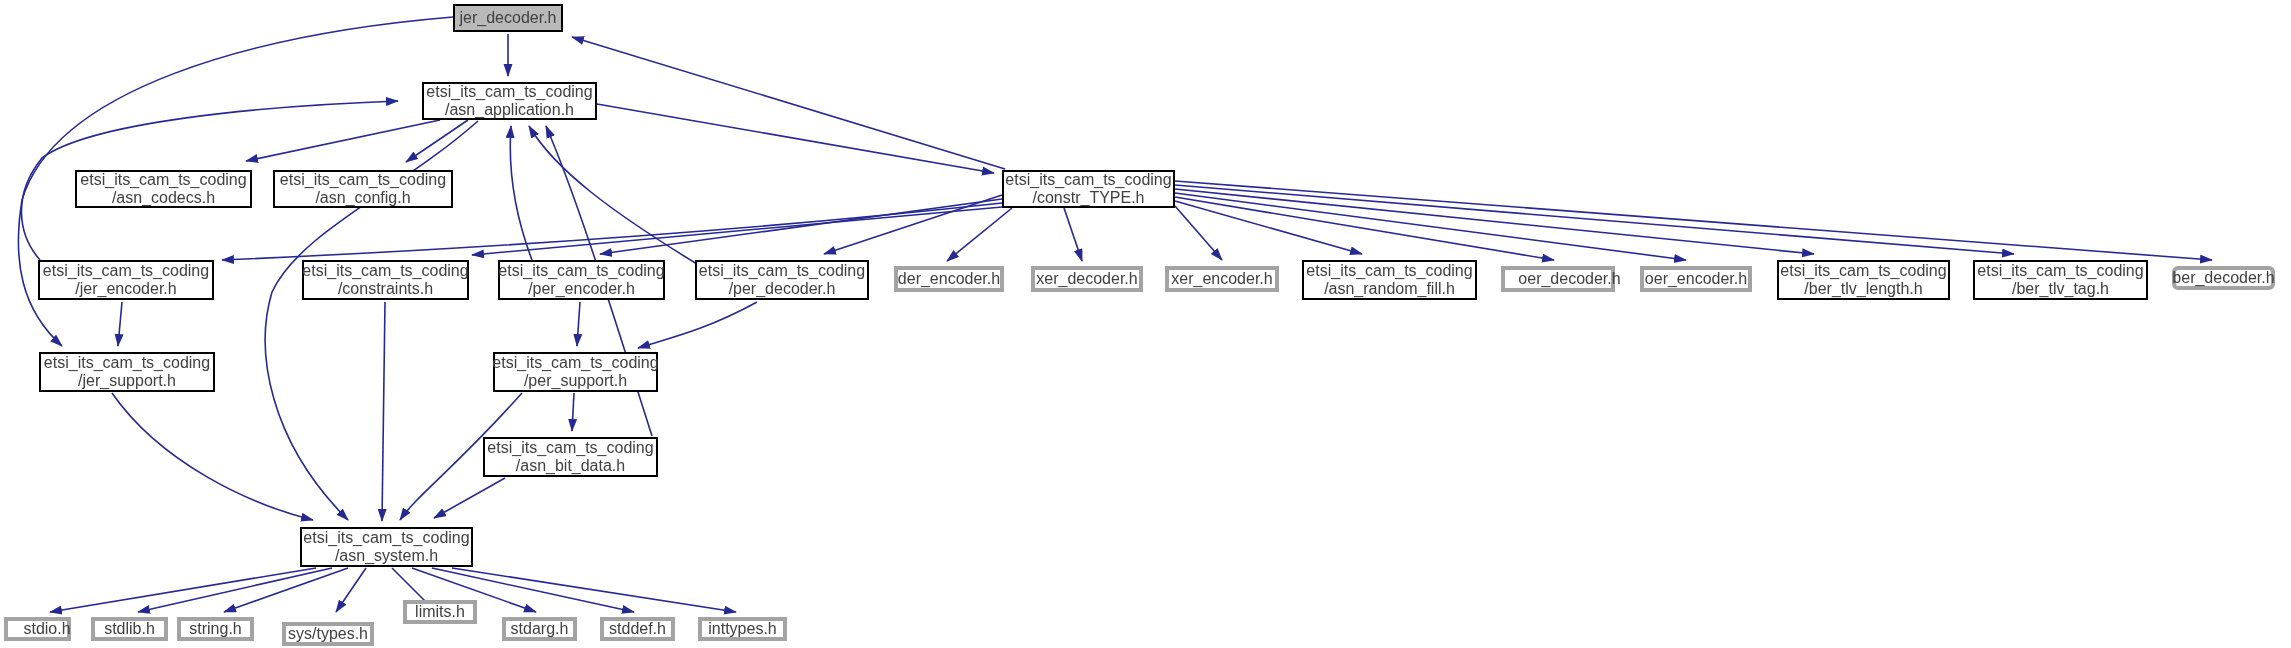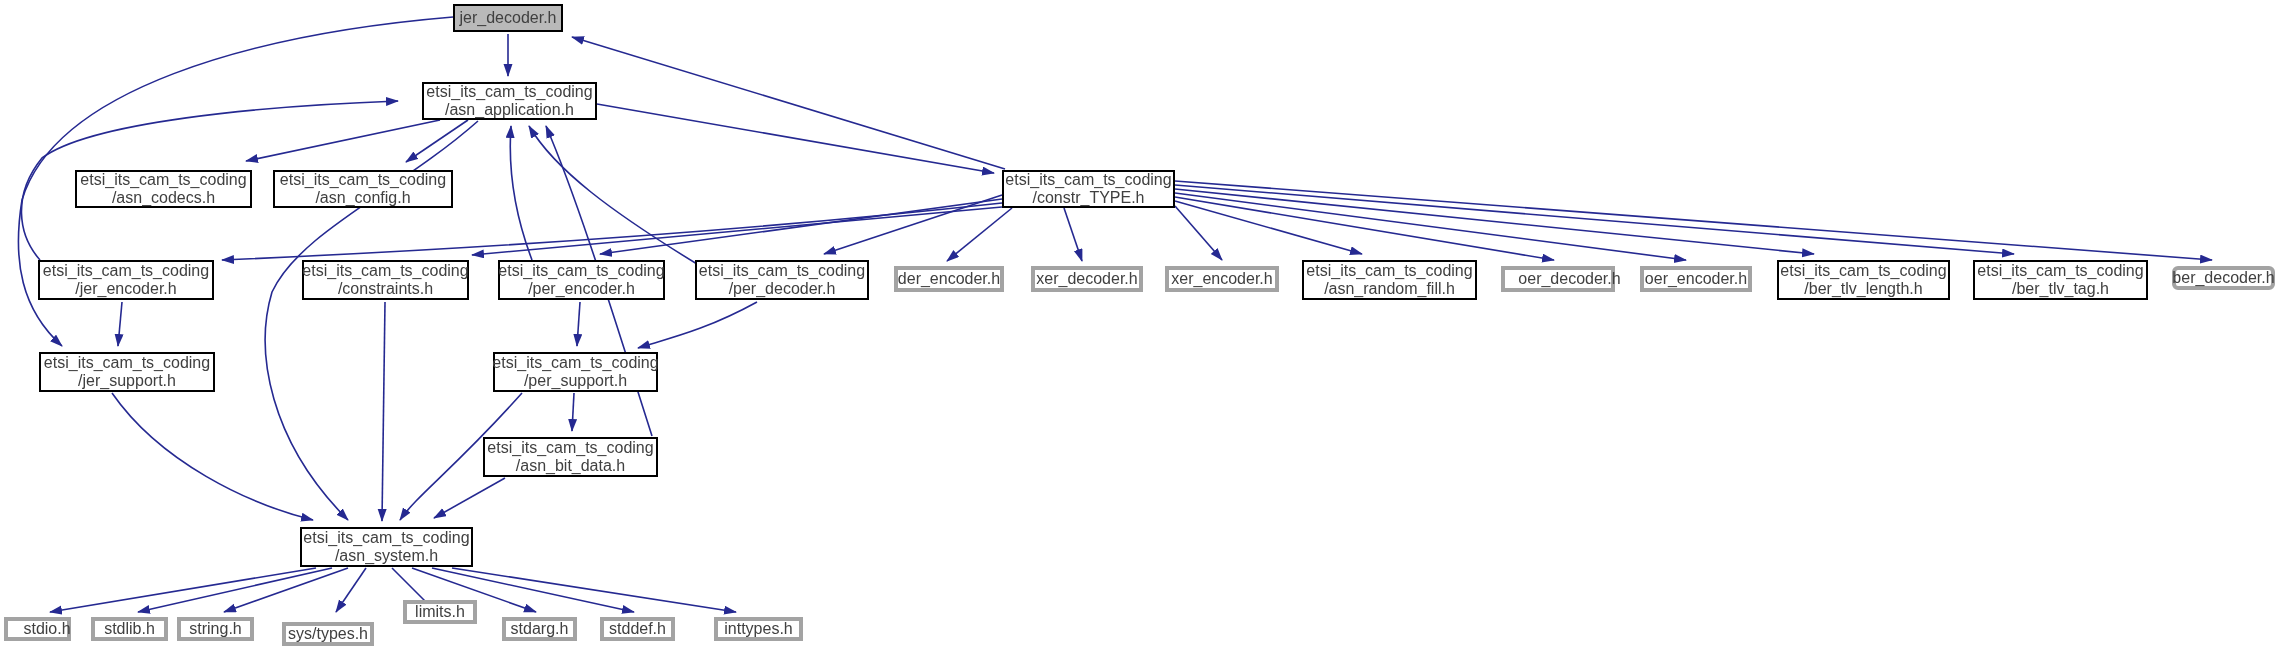--- a/index.html
+++ b/index.html
@@ -165,17 +165,17 @@
       </div>
       <div class="node external" style="left: 403px; top: 600px; width: 74px; height: 24px;">
         <div class="ln">limits.h</div>
       </div>
       <div class="node external" style="left: 502px; top: 617px; width: 75px; height: 24px;">
         <div class="ln">stdarg.h</div>
       </div>
       <div class="node external" style="left: 600px; top: 617px; width: 75px; height: 24px;">
         <div class="ln">stddef.h</div>
       </div>
-      <div class="node external" style="left: 698px; top: 617px; width: 89px; height: 24px; margin-left: 16px;">
+      <div class="node external" style="left: 698px; top: 617px; width: 89px; height: 24px;">
         <div class="ln">inttypes.h</div>
       </div>
     </div>
 </div>
 
 </body></html>

